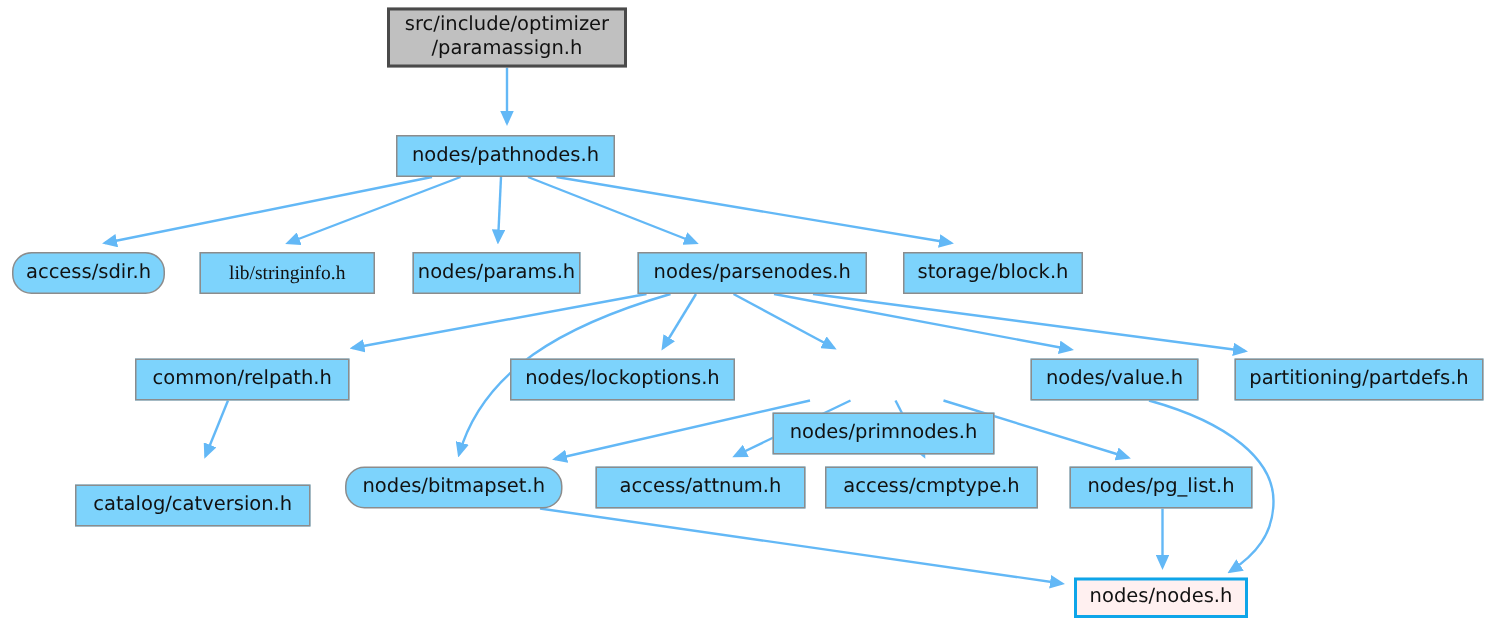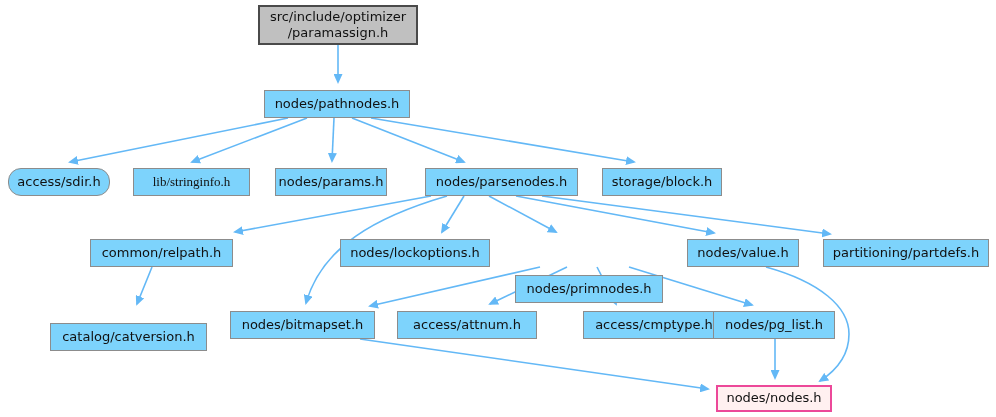--- a/index.html
+++ b/index.html
@@ -32,21 +32,21 @@
     white-space: pre-line;
     cursor: pointer;
   }
   .gnode.root {
     background: #c0c0c0;
     border: 2px solid #4a4a4a;
     cursor: default;
   }
   .gnode.highlight {
     background: #fff0f0;
-    border: 2px solid #ec4899;
+    border: 2px solid #0ea5e9;
   }
 </style>
 </head>
 <body>
 
 <div id="canvas">
   <svg id="edge-layer" xmlns="http://www.w3.org/2000/svg" width="996" height="417" viewBox="0 0 996 417">
     <defs>
       <marker id="arrowhead" markerWidth="10" markerHeight="9" refX="8" refY="4.5" orient="auto" markerUnits="userSpaceOnUse">
         <path d="M0,0 L10,4.5 L0,9 Z" fill="#63b8f6"></path>
@@ -83,19 +83,19 @@
       <div class="gnode" style="left: 133px; top: 168px; width: 117px; height: 28px; font-family: Liberation Serif, serif;">lib/stringinfo.h</div>
       <div class="gnode" style="left: 275px; top: 168px; width: 112px; height: 28px;">nodes/params.h</div>
       <div class="gnode" style="left: 425px; top: 168px; width: 153px; height: 28px;">nodes/parsenodes.h</div>
       <div class="gnode" style="left: 602px; top: 168px; width: 120px; height: 28px; text-align: right;">storage/block.h</div>
       <div class="gnode" style="left: 90px; top: 239px; width: 143px; height: 28px;">common/relpath.h</div>
       <div class="gnode" style="left: 340px; top: 239px; width: 150px; height: 28px;">nodes/lockoptions.h</div>
       <div class="gnode" style="left: 515px; top: 239px; width: 148px; height: 28px; margin-top: 36px;">nodes/primnodes.h</div>
       <div class="gnode" style="left: 687px; top: 239px; width: 112px; height: 28px;">nodes/value.h</div>
       <div class="gnode" style="left: 823px; top: 239px; width: 166px; height: 28px;">partitioning/partdefs.h</div>
       <div class="gnode" style="left: 50px; top: 311px; width: 157px; height: 28px; margin-top: 12px;">catalog/catversion.h</div>
-      <div class="gnode" style="left: 230px; top: 311px; width: 145px; height: 28px;">nodes/bitmapset.h</div>
+      <div class="gnode" style="left: 230px; top: 311px; width: 145px; height: 28px; border-radius: 13px;">nodes/bitmapset.h</div>
       <div class="gnode" style="left: 397px; top: 311px; width: 140px; height: 28px;">access/attnum.h</div>
-      <div class="gnode" style="left: 550px; top: 311px; width: 142px; height: 28px; margin-left: 33px;">access/cmptype.h</div>
+      <div class="gnode" style="left: 550px; top: 311px; width: 142px; height: 28px;">access/cmptype.h</div>
       <div class="gnode" style="left: 713px; top: 311px; width: 122px; height: 28px;">nodes/pg_list.h</div>
       <div class="gnode highlight" style="left: 716px; top: 385px; width: 116px; height: 27px;">nodes/nodes.h</div>
     </div>
 </div>
 
 </body></html>

